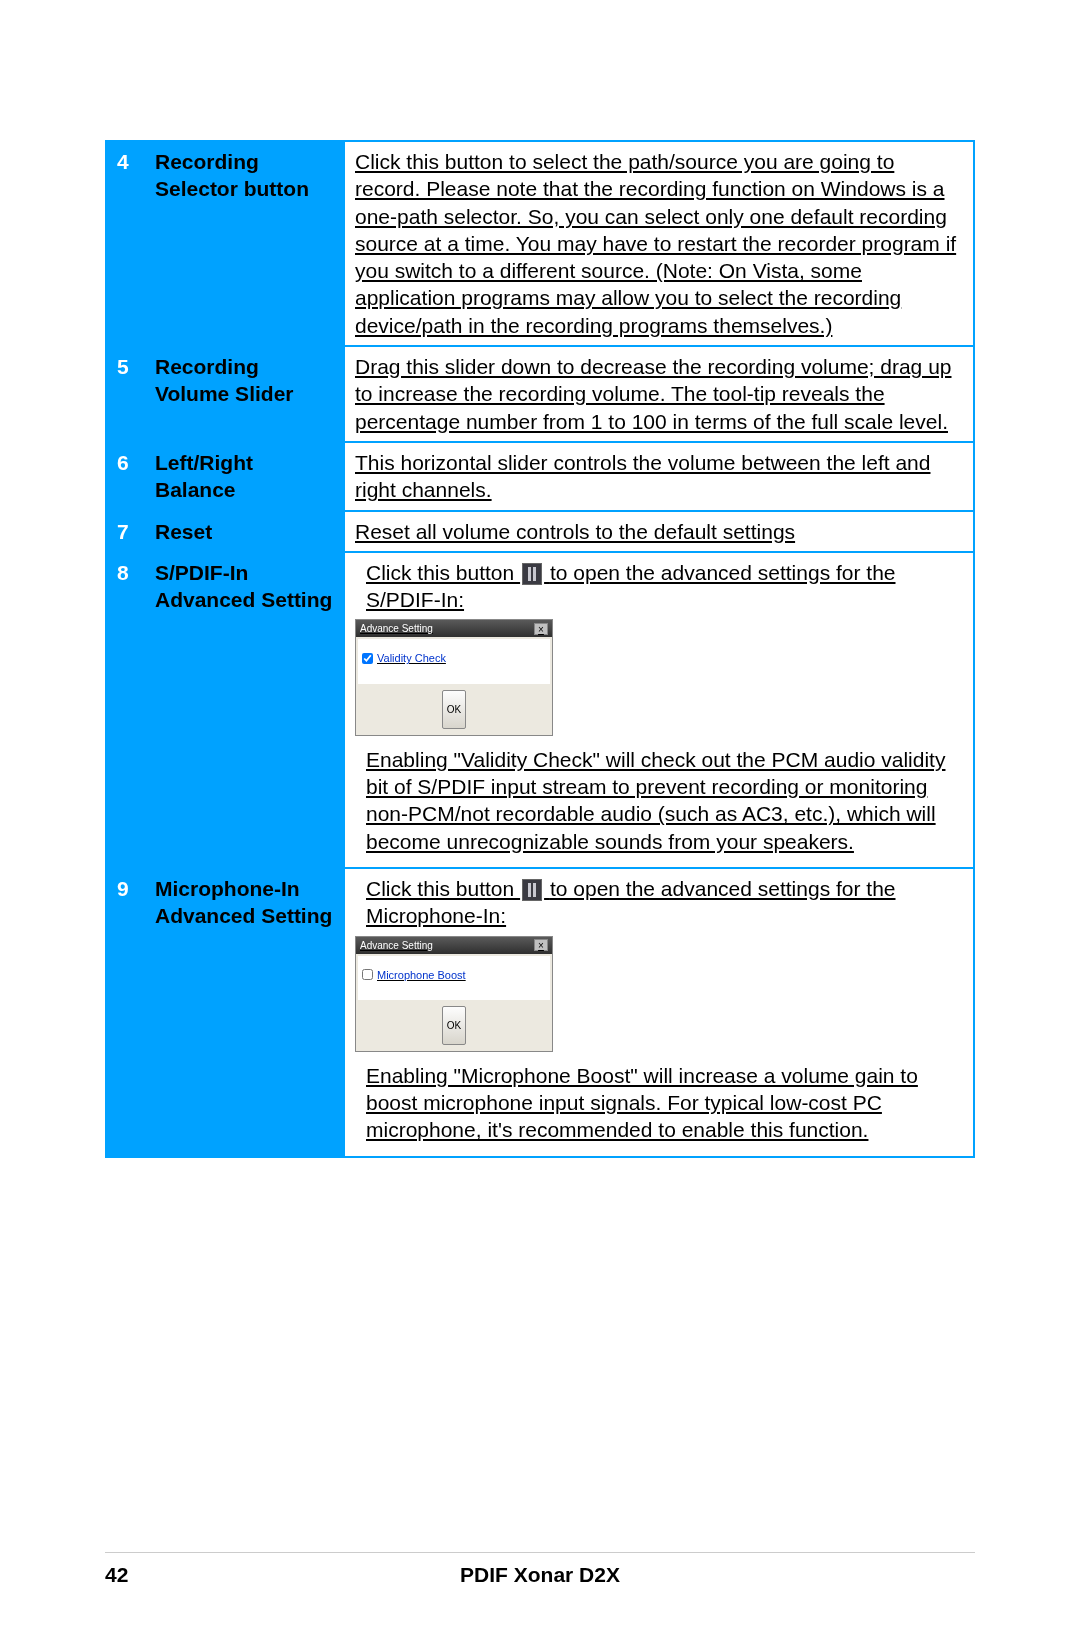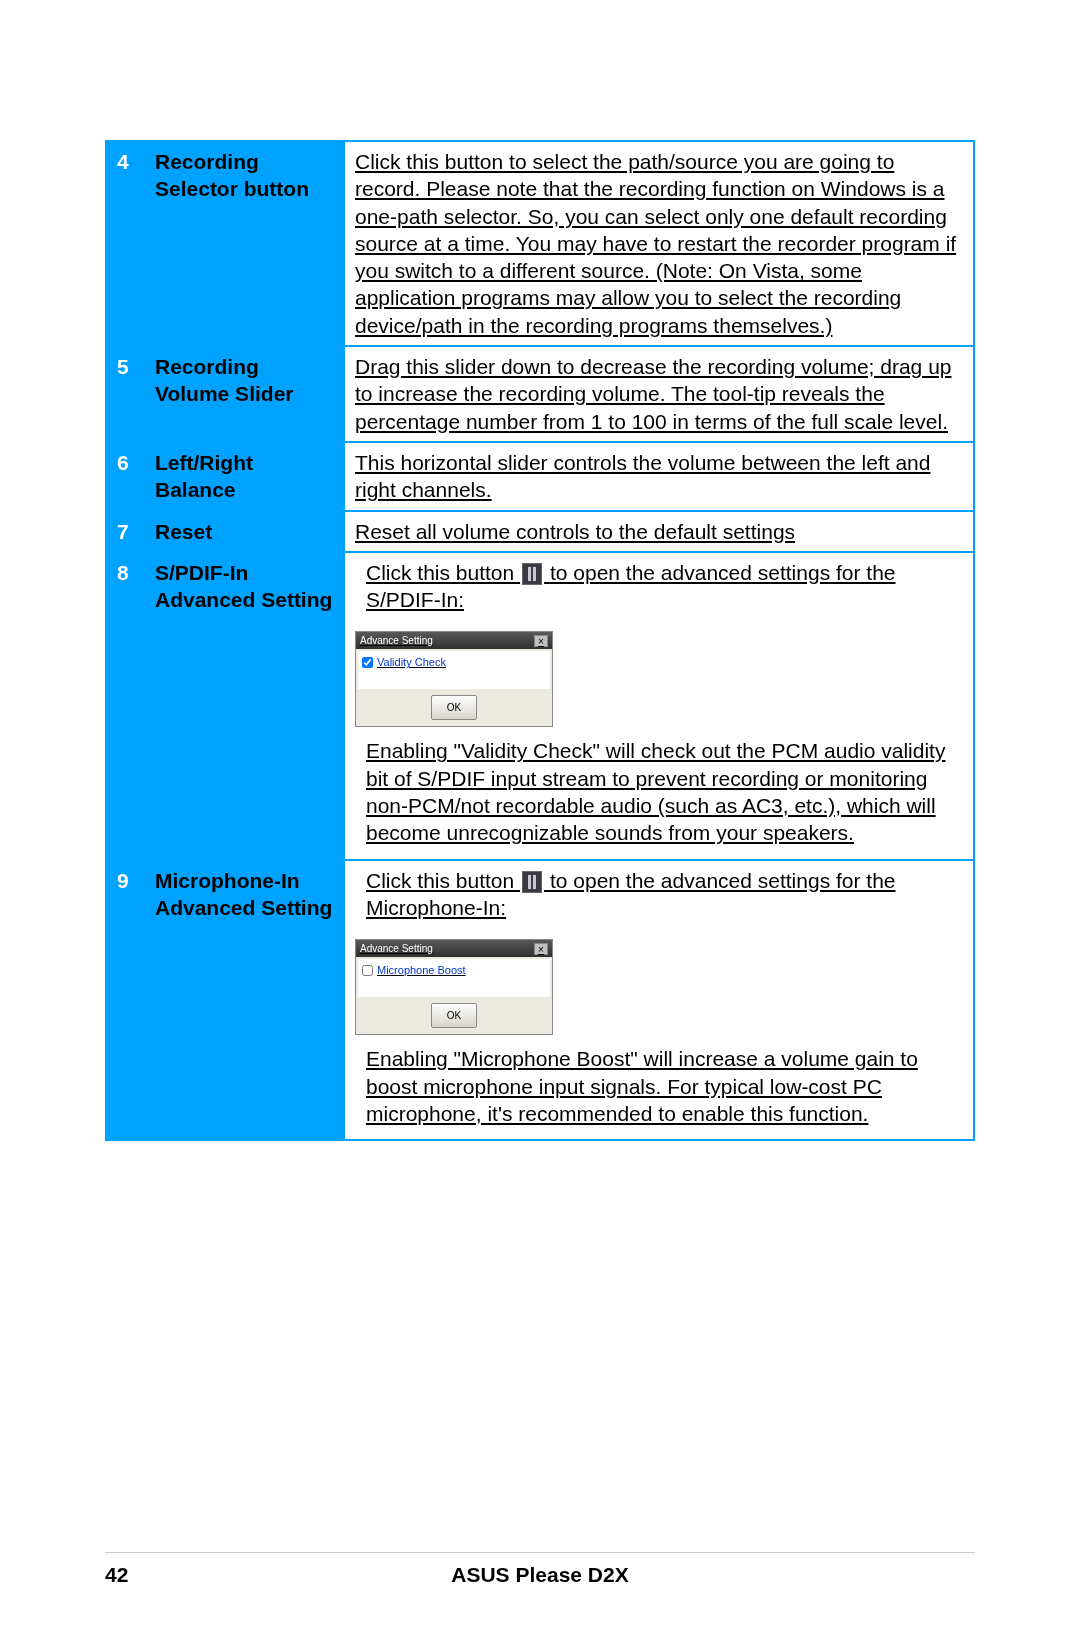--- a/index.html
+++ b/index.html
@@ -69,21 +69,21 @@
     bottom: 3px;
   }
   .inline-icon::before { left: 5px; }
   .inline-icon::after { right: 5px; }
 
   
   .mini-dialog {
     width: 198px;
     border: 1px solid #888;
     background: #a3a3a3;
-    margin: 18px 0 10px 0;
+    margin: 6px 0 10px 0;
     font-size: 11px;
     font-family: Tahoma, Arial, sans-serif;
   }
   .mini-dialog .titlebar {
     background: linear-gradient(#5a5a5a, #2f2f2f);
     color: #fff;
     padding: 2px 4px;
     display: flex;
     justify-content: space-between;
     align-items: center;
@@ -95,21 +95,21 @@
     background: #c0c0c0;
     color: #000;
     font-size: 10px;
     line-height: 12px;
     text-align: center;
     border: 1px solid #888;
   }
   .mini-dialog .body {
     background: #ffffff;
     border: 2px solid #ece9e0;
-    padding: 4px 4px 18px 4px;
+    padding: 12px 4px 18px 4px;
     min-height: 42px;
   }
   .mini-dialog .body label {
     color: #0033cc;
     font-size: 11px;
     display: flex;
     align-items: center;
     gap: 4px;
   }
   .mini-dialog .body input[type=checkbox] {
@@ -117,22 +117,22 @@
     height: 11px;
     margin: 0;
   }
   .mini-dialog .footer {
     text-align: center;
     padding: 4px 0 6px 0;
     background: #ece9e0;
   }
   .mini-dialog .ok {
     display: inline-block;
-    width: 46px;
-    padding: 5px 0;
+    width: 24px;
+    padding: 12px 0;
     border: 1px solid #888;
     background: linear-gradient(#fdfdfd, #d8d5cc);
     font-size: 10px;
     text-align: center;
     border-radius: 2px;
   }
 
   .page-footer {
     position: absolute;
     left: 105px;
@@ -238,15 +238,15 @@
             </div>
           </div>
           <p>Enabling "Microphone Boost" will increase a volume gain to boost microphone input signals. For typical low-cost PC microphone, it's recommended to enable this function.</p>
         </td>
       </tr>
     </tbody>
   </table>
 
   <div class="page-footer">
     <span class="pnum">42</span>
-    <span class="ptitle">ASUS Please D2X</span>
+    <span class="ptitle">PDIF Xonar D2X</span>
   </div>
 </div>
 
 </body></html>

